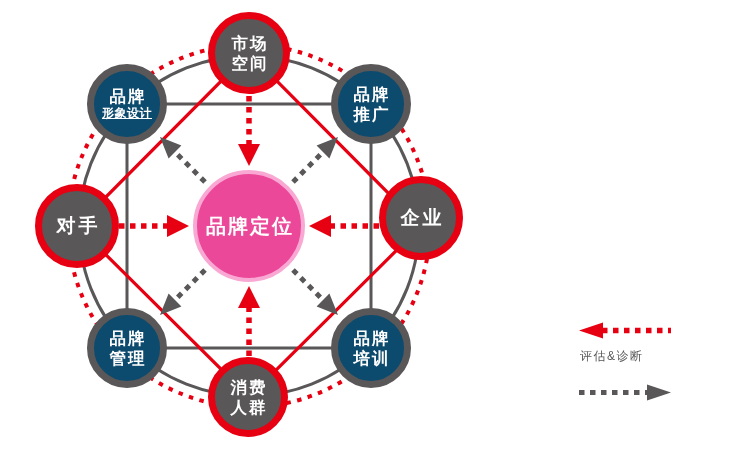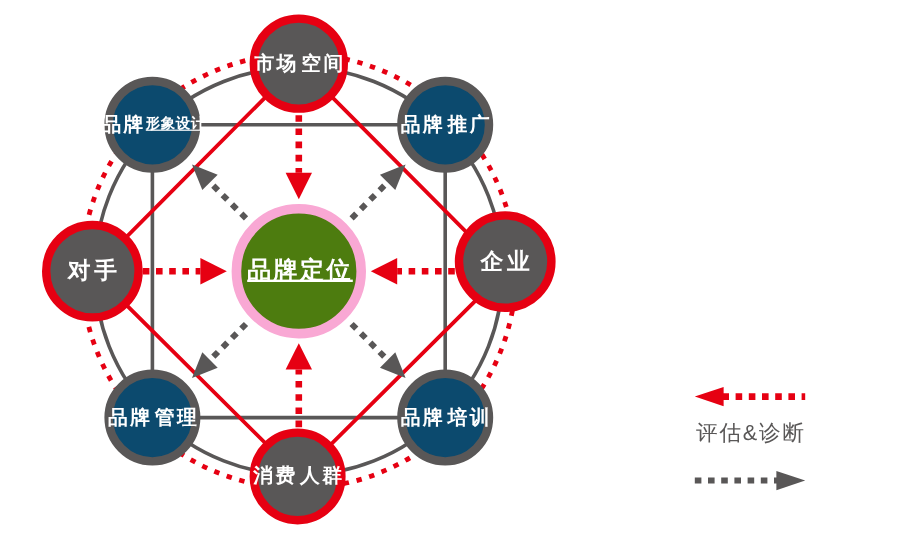--- a/index.html
+++ b/index.html
@@ -4,34 +4,34 @@
 <style>
   html,body{margin:0;padding:0;}
   body{
     width:750px;height:455px;background:#ffffff;overflow:hidden;
     font-family:"Liberation Sans","DejaVu Sans",sans-serif;
   }
   .stage{position:relative;width:750px;height:455px;background:#ffffff;}
   .links{position:absolute;left:0;top:0;z-index:1;}
   .node{
     position:absolute;z-index:2;border-radius:50%;box-sizing:border-box;
-    display:flex;flex-direction:row;align-items:center;justify-content:center;
+    display:flex;flex-direction:column;align-items:center;justify-content:center;
     color:#ffffff;font-weight:bold;
   }
   .node-red{background:#0c4a6e;border:7px solid #595757;}
   .node-gray{background:#595757;border:7px solid #e60012;}
-  .node-center{background:#4d7c0f;border:8px solid #f9a8d4;text-decoration:underline;}
+  .node-center{background:#ec4899;border:4px solid #f9a8d4;}
   .nl{font-size:16.5px;line-height:1.22;letter-spacing:2px;white-space:nowrap;text-indent:2px;}
   .nl-small{font-size:12px;line-height:1.3;letter-spacing:0.5px;white-space:nowrap;text-decoration:underline;}
   .nl-big{font-size:19px;letter-spacing:3px;text-indent:3px;white-space:nowrap;}
   .nl-center{font-size:20px;line-height:1.4;letter-spacing:2px;text-indent:2px;white-space:nowrap;}
   .legend{position:absolute;left:578px;top:322px;width:120px;z-index:2;}
   .legend-item{margin-bottom:19px;}
   .legend-label{
-    margin-top:5px;padding-left:2px;color:#595757;font-size:18px;
+    margin-top:5px;padding-left:2px;color:#595757;font-size:12px;
     letter-spacing:1.5px;white-space:nowrap;
   }
 </style>
 </head>
 <body>
 
 <div class="stage">
 
   <svg class="links" width="750" height="455" viewBox="0 0 750 455">
 

